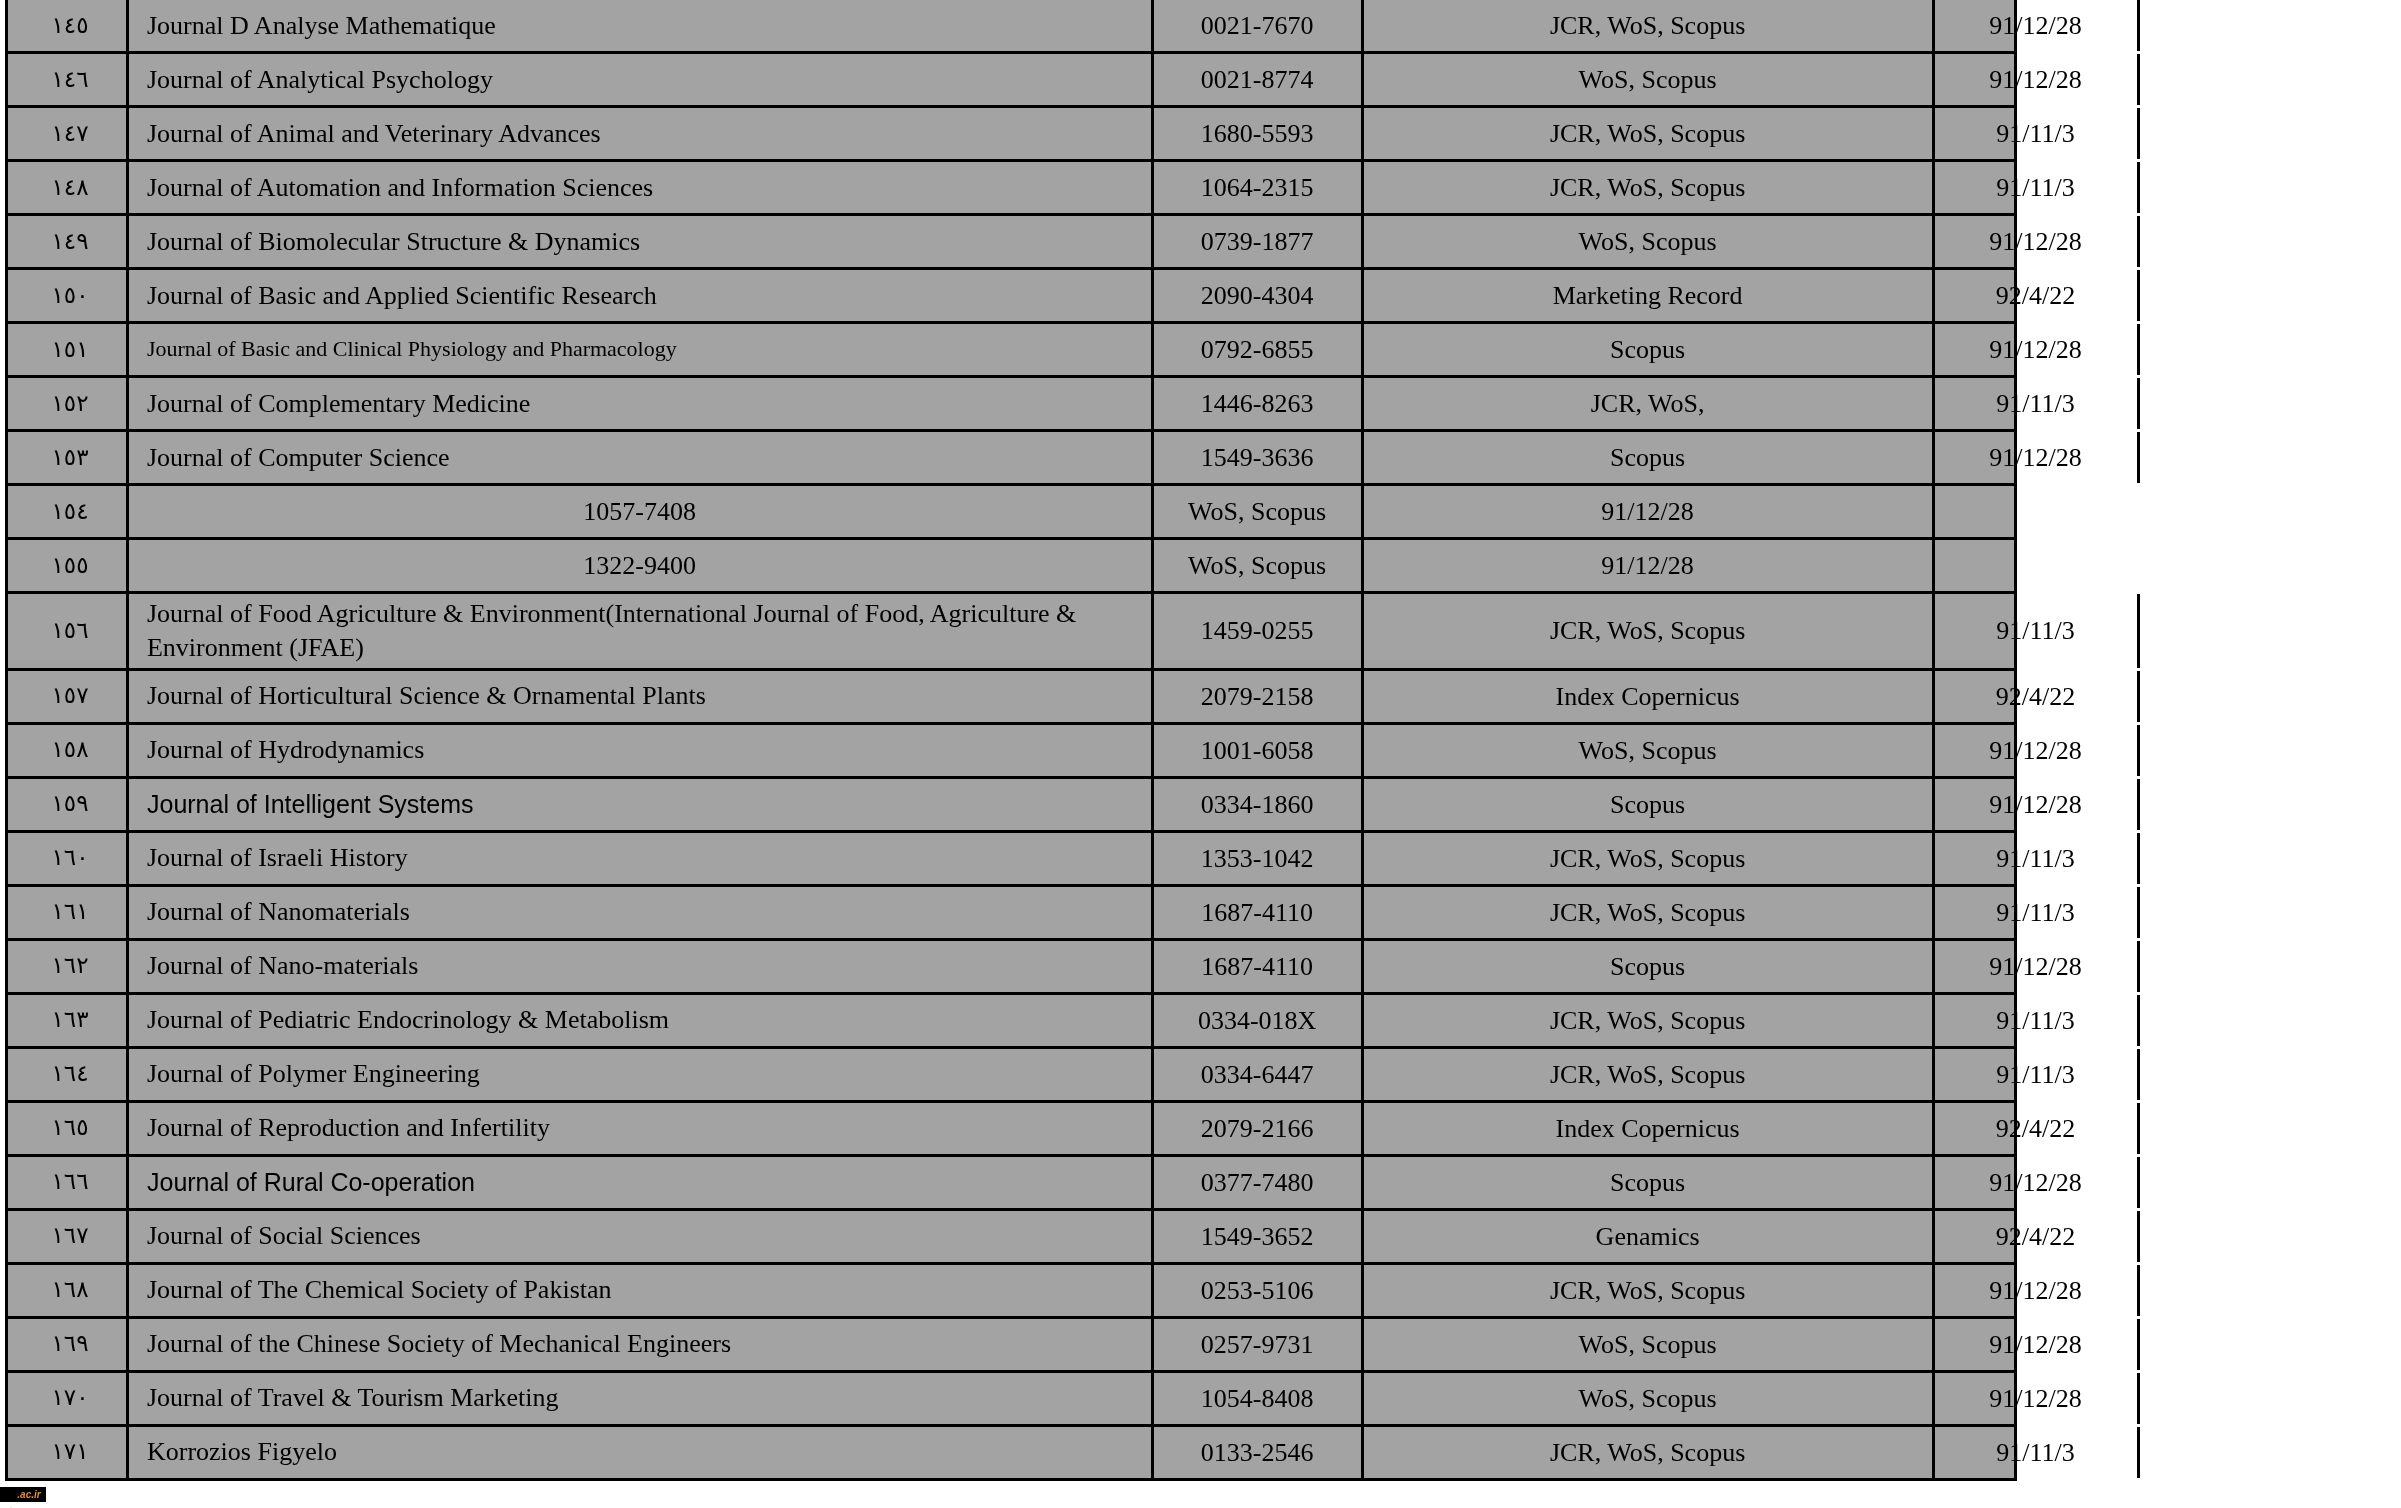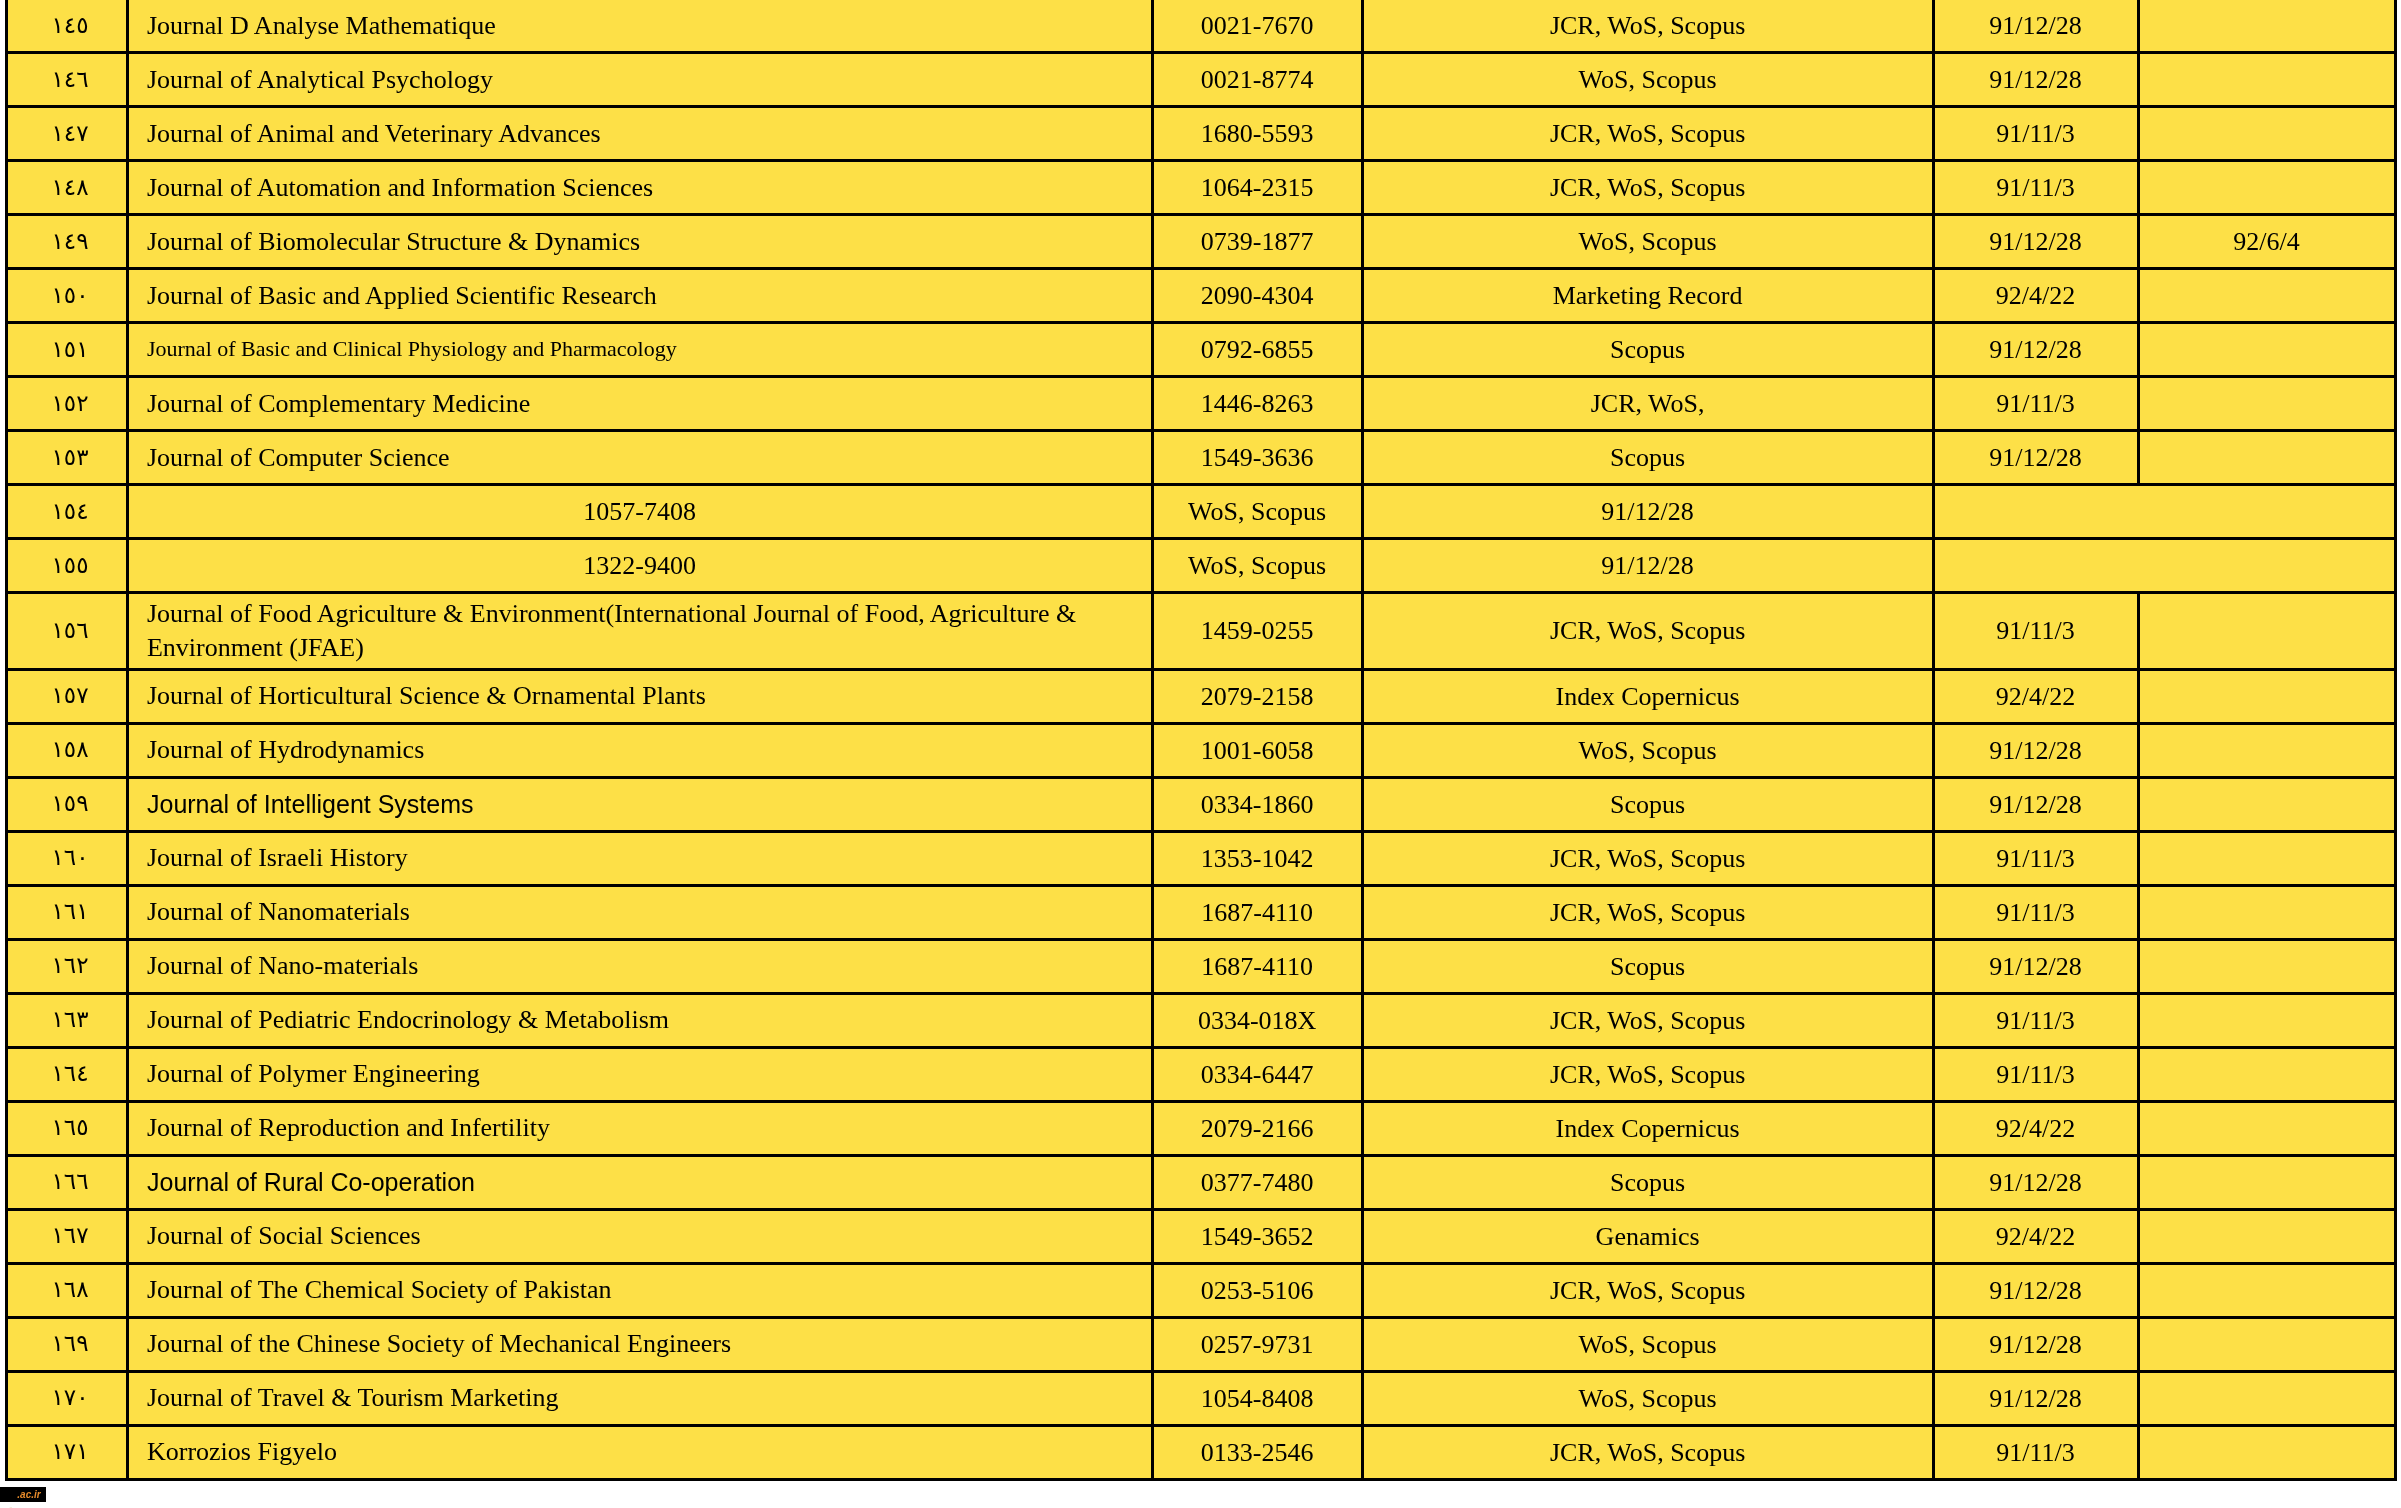--- a/index.html
+++ b/index.html
@@ -7,25 +7,25 @@
     width:2401px;height:1508px;
     background:#ffffff;
     position:relative;
     overflow:hidden;
     font-family:"Liberation Serif", serif;
     color:#000;
   }
   .journals-table{
     position:absolute;
     left:4.6px;top:0;
-    width:2392px;
+    width:2012px;
     border-left:3.1px solid #000;
     border-right:3.1px solid #000;
     box-sizing:border-box;
-    background:#fde047;
+    background:#a3a3a3;
   }
   .row{
     display:grid;
     grid-template-columns:121px 1025px 210px 571px 205px 1fr;
     min-height:54px;
     border-bottom:3.8px solid #000;
     box-sizing:border-box;
   }
   .cell{
     display:flex;

